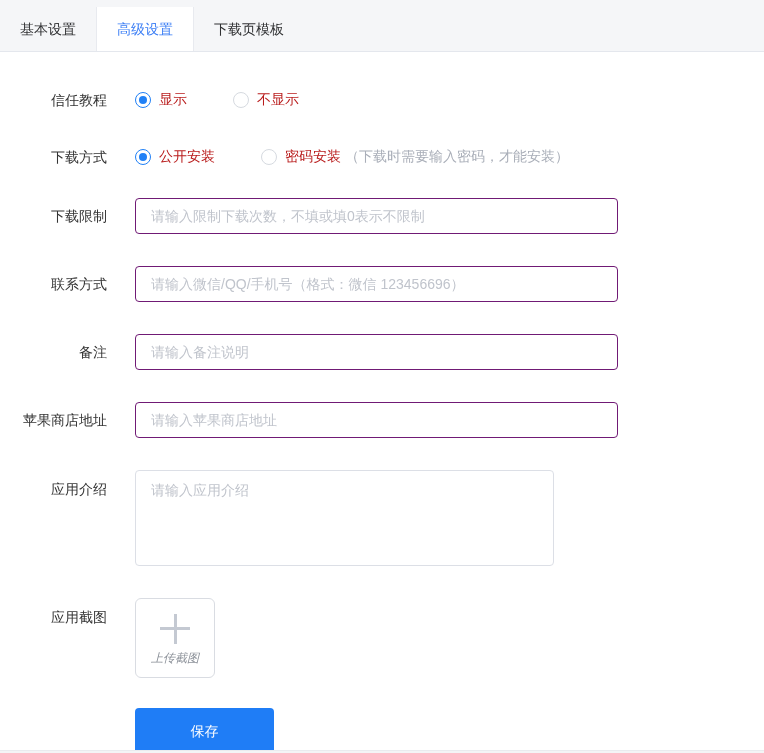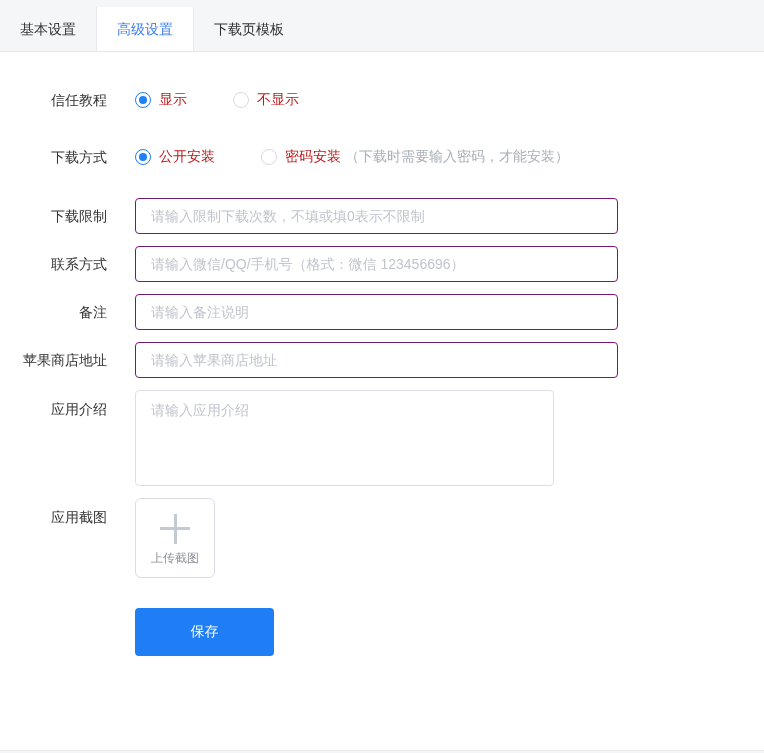--- a/index.html
+++ b/index.html
@@ -52,21 +52,21 @@
     text-align: right;
     font-size: 14px;
     color: #333333;
     flex: none;
     line-height: 20px;
   }
   .row.top .row-label { padding-top: 9px; }
 
   .mb-radio1 { margin-bottom: 37px; }
   .mb-radio2 { margin-bottom: 31px; }
-  .mb-input  { margin-bottom: 12px; }
+  .mb-input  { margin-bottom: 32px; }
   .mb-upload { margin-bottom: 30px; }
 
   
   .radio-option {
     display: inline-flex;
     align-items: center;
     cursor: pointer;
   }
   .radio-option + .radio-option { margin-left: 46px; }
   .radio-circle {
@@ -158,20 +158,21 @@
     position: absolute;
     top: 0; left: 50%;
     height: 30px; width: 3px;
     margin-left: -1.5px;
     background: #c4c9d2;
   }
   .upload-text {
     font-size: 12px;
     color: #8c9199;
     margin-top: 6px;
+    font-style: italic;
   }
 
   
   .save-button {
     width: 139px;
     height: 48px;
     background: #1f7df6;
     color: #ffffff;
     border: none;
     border-radius: 4px;

